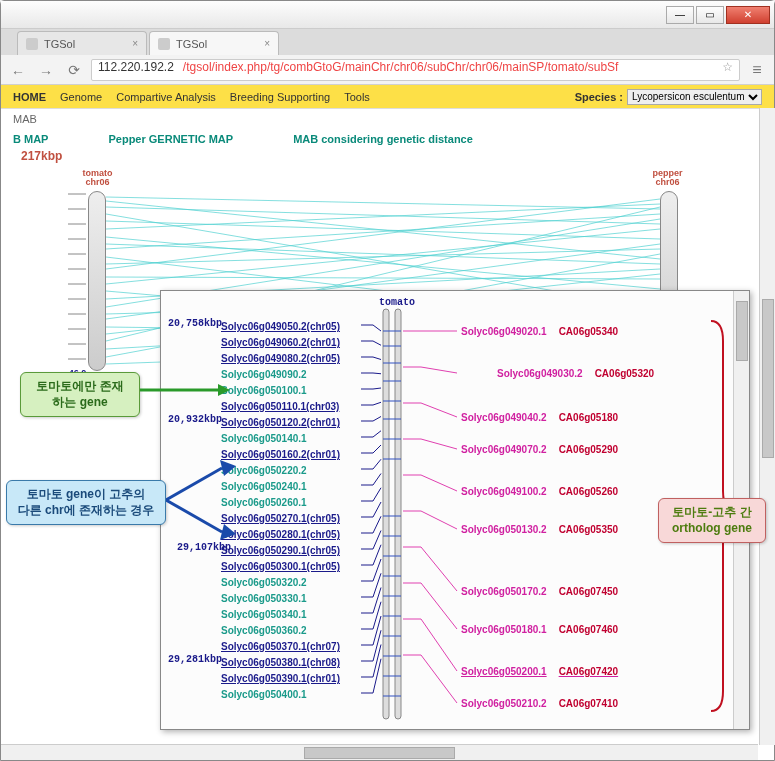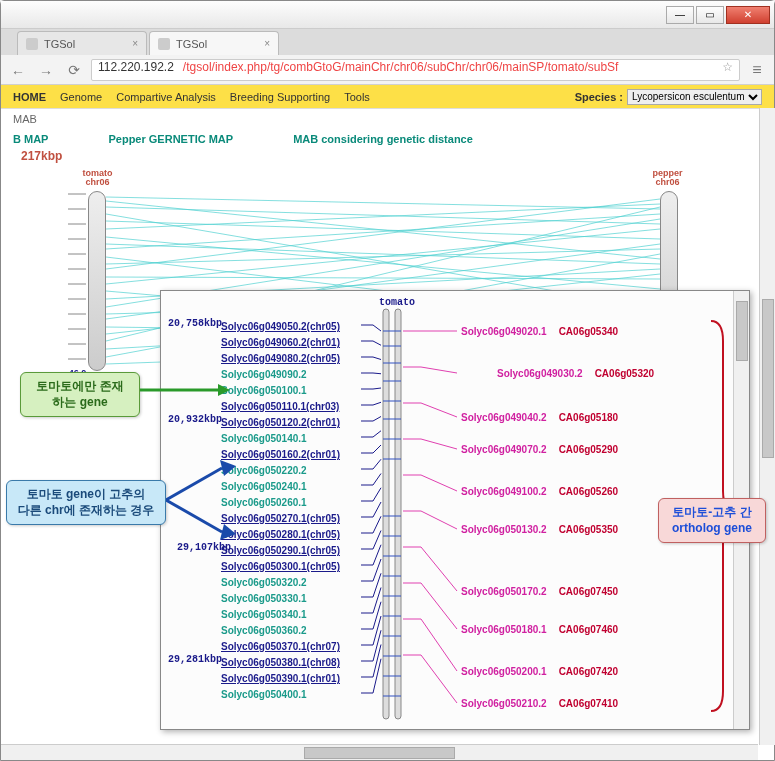--- a/index.html
+++ b/index.html
@@ -54,21 +54,21 @@
 .kbp { position:absolute; font-family: "Courier New", monospace; font-size:10px; font-weight:bold; color:#1a1a8a; }
 .ortho-list { position:absolute; left: 300px; top: 36px; font-family:"Courier New",monospace; font-size:10px; font-weight:bold; color:#d020a0; line-height:1; }
 .ortho-list > div { position:absolute; white-space:nowrap; }
 .ortho-list .ca { color:#c00030; margin-left: 12px; }
 .detail-title { position:absolute; top:6px; left:218px; font-family:"Courier New",monospace; font-size:10px; font-weight:bold; color:#1a1a8a; }
 
 
 .callout { position:absolute; padding:6px 10px; border-radius:6px; font-size:12px; font-weight:bold; text-align:center; line-height:1.3; box-shadow: 1px 1px 3px rgba(0,0,0,0.2); }
 .callout.green { background:#d6f0c0; border:1px solid #5a9a3a; color:#2a6a1a; }
 .callout.blue { background:#c8e8f8; border:1px solid #3a7aaa; color:#1a4a7a; }
-.callout.pink { background:#f8d8d8; border:1px solid #c06060; color:#1d4ed8; }
+.callout.pink { background:#f8d8d8; border:1px solid #c06060; color:#4d7c0f; }
 
 
 .hscroll { position:absolute; bottom:0; left:0; right:16px; height:16px; background:#f0f0f0; border-top:1px solid #ccc; }
 .vscroll { position:absolute; top:0; right:0; bottom:0; width:16px; background:#f0f0f0; border-left:1px solid #ccc; }
 .vscroll.outer { right:0; top:108px; bottom:16px; }
 .thumb { background:#c8c8c8; border:1px solid #aaa; }
 
 </style>
 </head>
 <body>
@@ -291,21 +291,21 @@
   <div id="kbp-col"></div>
   <div class="ortho-list" id="ortho-list">
       <div style="top: 0px;"><span>Solyc06g049020.1</span><span class="ca">CA06g05340</span></div>
       <div style="top: 42px; margin-left: 36px;"><span>Solyc06g049030.2</span><span class="ca">CA06g05320</span></div>
       <div style="top: 86px;"><span>Solyc06g049040.2</span><span class="ca">CA06g05180</span></div>
       <div style="top: 118px;"><span>Solyc06g049070.2</span><span class="ca">CA06g05290</span></div>
       <div style="top: 160px;"><span>Solyc06g049100.2</span><span class="ca">CA06g05260</span></div>
       <div style="top: 198px;"><span>Solyc06g050130.2</span><span class="ca">CA06g05350</span></div>
       <div style="top: 260px;"><span>Solyc06g050170.2</span><span class="ca">CA06g07450</span></div>
       <div style="top: 298px;"><span>Solyc06g050180.1</span><span class="ca">CA06g07460</span></div>
-      <div style="top: 340px;"><span>Solyc06g050200.1</span><span class="ca">CA06g07420</span></div>
+      <div style="top: 340px; text-decoration: underline;"><span>Solyc06g050200.1</span><span class="ca">CA06g07420</span></div>
       <div style="top: 372px;"><span>Solyc06g050210.2</span><span class="ca">CA06g07410</span></div>
     </div>
   <div class="vscroll" style="top:0;">
     <div class="thumb" style="position:absolute; top:10px; height:60px; width:12px; left:2px;"></div>
   </div>
 </div>
 
 <div class="callout green" style="left:20px; top:372px; width:120px;">토마토에만 존재<br>하는 gene</div>
 <svg style="position:absolute; left:140px; top:382px; width:90px; height:20px;">
   <line x1="0" y1="8" x2="78" y2="8" stroke="#2a9a2a" stroke-width="3"></line>

